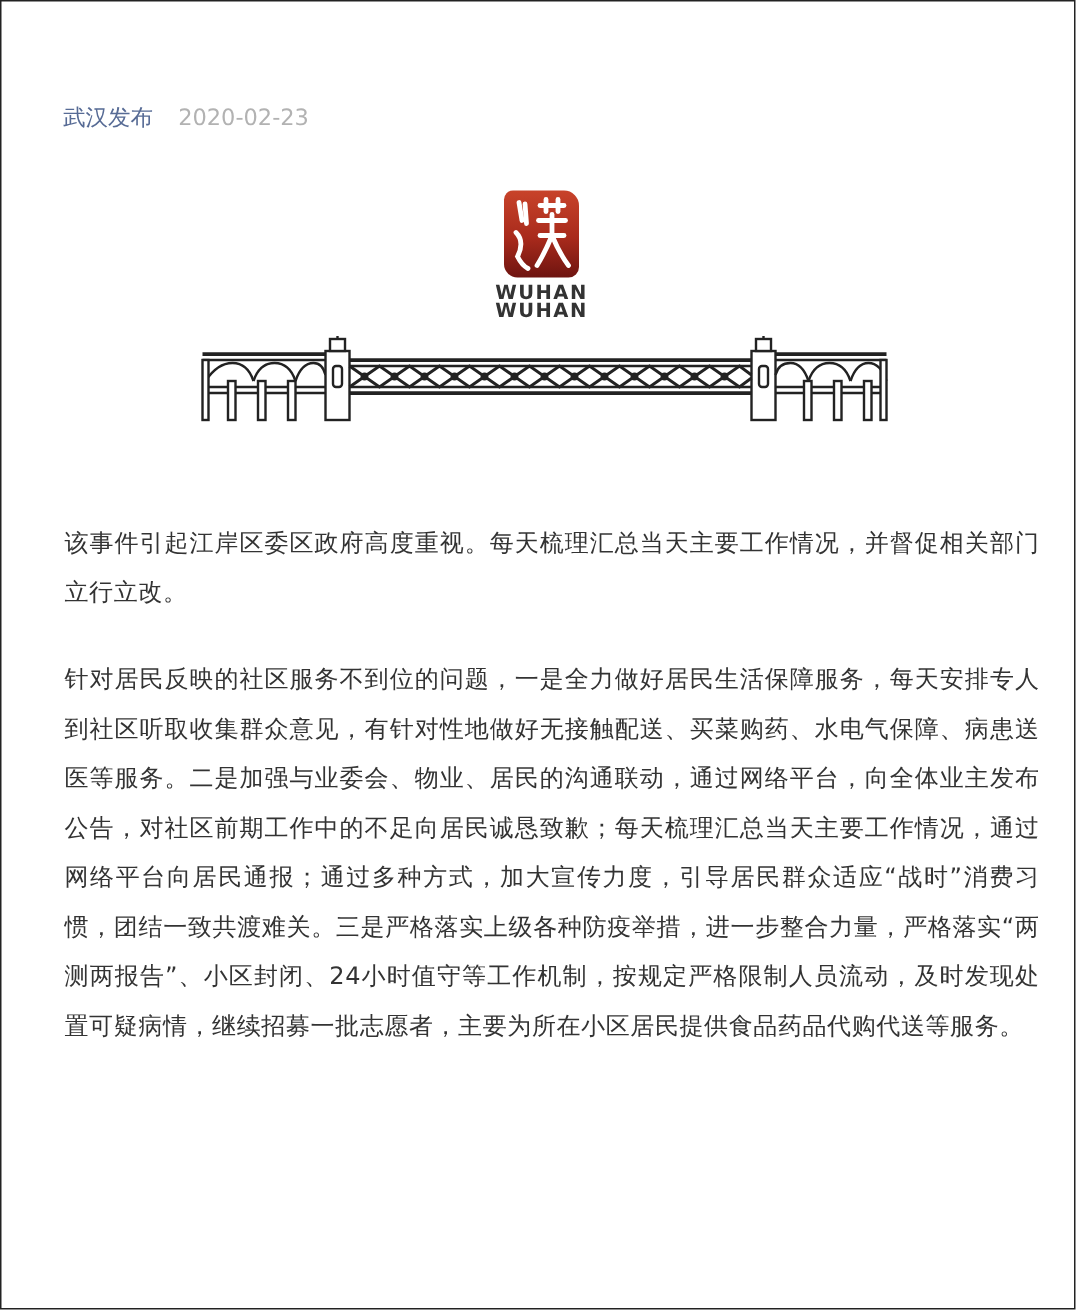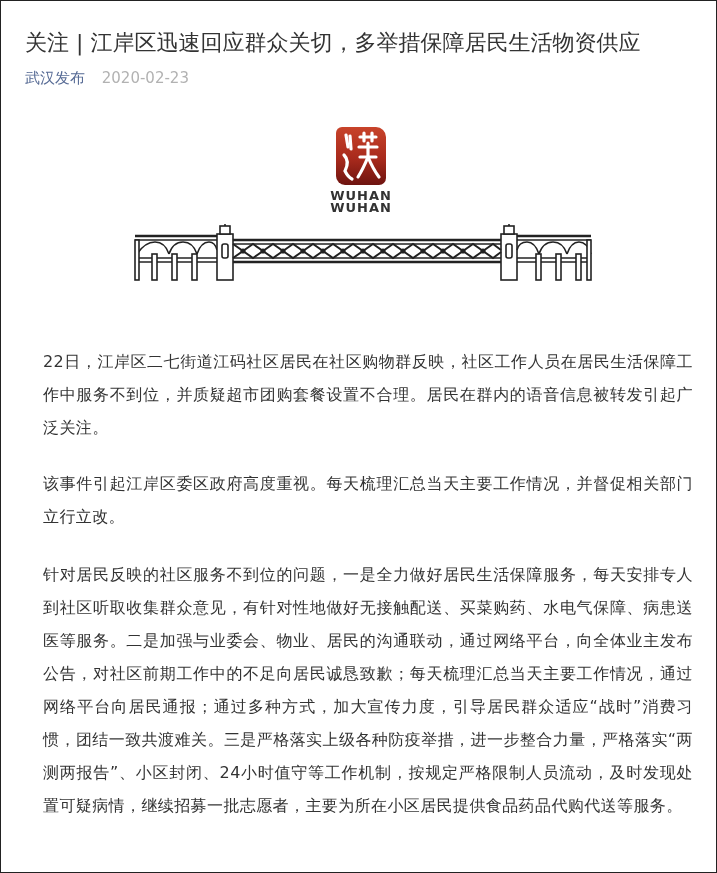--- a/index.html
+++ b/index.html
@@ -10,21 +10,21 @@
   }
   .frame {
     position: absolute; left: 0; top: 0; width: 715px; height: 871px;
     border: 1px solid #222222; box-sizing: content-box; overflow: hidden;
   }
   .title {
     position: absolute; left: 24px; top: 26px; margin: 0;
     font-size: 22px; font-weight: normal; color: #333333; letter-spacing: 0px;
     line-height: 32px; white-space: nowrap;
   }
-  .meta { position: absolute; left: 24px; top: 66px; font-size: 15px; line-height: 22px; white-space: nowrap; }
+  .meta { position: absolute; left: 41px; top: 66px; font-size: 15px; line-height: 22px; white-space: nowrap; }
   .meta .source { color: #576b95; }
   .meta .date { color: #b2b2b2; margin-left: 12px; }
 
   .banner { position: absolute; left: 130px; top: 118px; width: 462px; height: 170px; }
   .seal {
     position: absolute; left: 205px; top: 8px; width: 50px; height: 58px;
     background: linear-gradient(180deg, #c8432a 0%, #a82a1c 55%, #6e1410 100%);
     border-radius: 6px 10px 7px 9px;
   }
   .seal svg { position: absolute; left: 0; top: 0; }
@@ -41,21 +41,20 @@
     text-align: justify; letter-spacing: 0.4px;
   }
   .para.p1 { margin-bottom: 23px; }
   .para.p2 { margin-bottom: 25px; }
 </style>
 </head>
 <body>
 
 <div class="frame">
 
-  <h1 class="title">关注 | 江岸区迅速回应群众关切，多举措保障居民生活物资供应</h1>
 
   <div class="meta">
     <span class="source">武汉发布</span>
     <span class="date">2020-02-23</span>
   </div>
 
   <div class="banner">
     <div class="seal">
       <svg width="50" height="58" viewBox="0 0 50 58">
 
@@ -152,18 +151,17 @@
         <circle cx="272" cy="27" r="2.6"></circle>
           <circle cx="292" cy="27" r="2.6"></circle>
         <circle cx="312" cy="27" r="2.6"></circle>
           <circle cx="332" cy="27" r="2.6"></circle>
         <circle cx="352" cy="27" r="2.6"></circle>
       </g>
     </svg>
   </div>
 
   <div class="content">
-    <p class="para p1">22日，江岸区二七街道江码社区居民在社区购物群反映，社区工作人员在居民生活保障工作中服务不到位，并质疑超市团购套餐设置不合理。居民在群内的语音信息被转发引起广泛关注。</p>
     <p class="para p2">该事件引起江岸区委区政府高度重视。每天梳理汇总当天主要工作情况，并督促相关部门立行立改。</p>
     <p class="para p3">针对居民反映的社区服务不到位的问题，一是全力做好居民生活保障服务，每天安排专人到社区听取收集群众意见，有针对性地做好无接触配送、买菜购药、水电气保障、病患送医等服务。二是加强与业委会、物业、居民的沟通联动，通过网络平台，向全体业主发布公告，对社区前期工作中的不足向居民诚恳致歉；每天梳理汇总当天主要工作情况，通过网络平台向居民通报；通过多种方式，加大宣传力度，引导居民群众适应“战时”消费习惯，团结一致共渡难关。三是严格落实上级各种防疫举措，进一步整合力量，严格落实“两测两报告”、小区封闭、24小时值守等工作机制，按规定严格限制人员流动，及时发现处置可疑病情，继续招募一批志愿者，主要为所在小区居民提供食品药品代购代送等服务。</p>
   </div>
 
 </div>
 
 </body></html>

